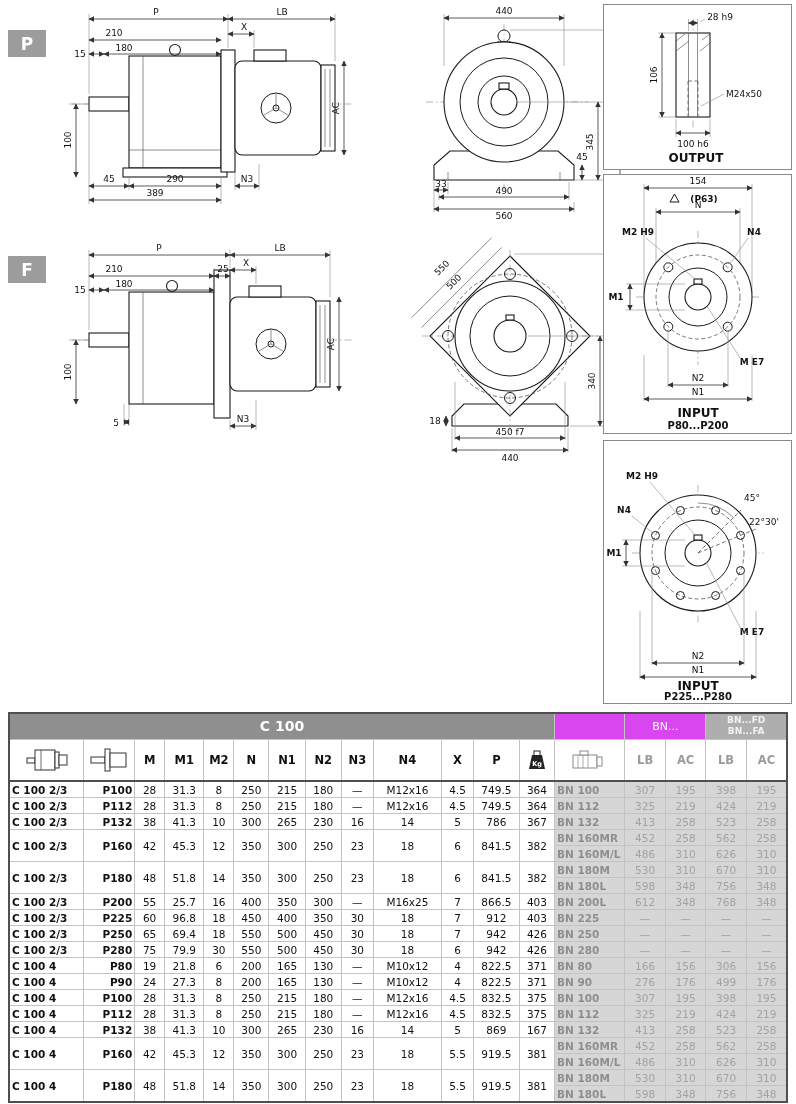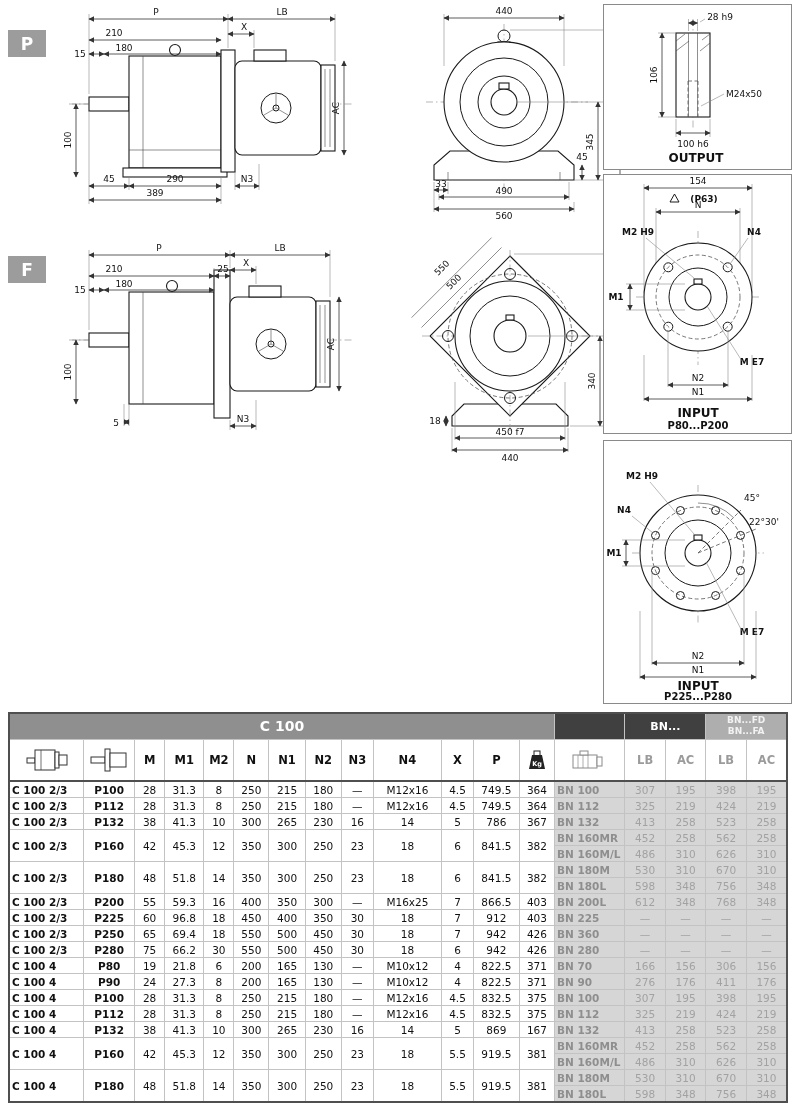--- a/index.html
+++ b/index.html
@@ -22,31 +22,31 @@
   text.tt{font:bold 12px "DejaVu Sans",sans-serif;fill:#111;text-anchor:middle;}
   text.ts{font:bold 10px "DejaVu Sans",sans-serif;fill:#111;text-anchor:middle;}
   
   .tablewrap{position:absolute;left:8px;top:712px;width:780px;border-radius:8px;}
   table.dims{border-collapse:collapse;table-layout:fixed;width:780px;border:2px solid #4f4f4f;}
   table.dims th,table.dims td{border:1px solid #c3c3c3;padding:0 2px;}
   thead{border-bottom:2px solid #4f4f4f;}
   tr.hband{height:26px;}
   tr.hicons{height:42px;}
   th.band{background:#8f8f8f;color:#fff;font-size:14px;font-weight:bold;border-color:#7b7b7b;}
-  th.g1{background:#404040;color:#fff;font-weight:bold;font-size:11px;border-color:#b0b0b0;}
+  th.g1{background:#d946ef;color:#fff;font-weight:normal;font-size:11px;border-color:#b0b0b0;}
   th.g2{background:#aeaeae;color:#f2f2f2;font-weight:bold;font-size:9px;line-height:1.2;border-color:#9c9c9c;}
   th.hl{border-left:2px solid #4f4f4f;}
   tr.hicons th{background:#fff;}
   th.let{font-weight:bold;font-size:11.5px;color:#111;}
   th.lbac{background:#e2e2e2;color:#9b9b9b;font-weight:bold;font-size:11.5px;}
   th.icg{background:#e2e2e2;}
   th.ic svg,th.icg svg{display:block;margin:0 auto;}
   tbody td{font-size:10.5px;text-align:center;height:15px;color:#111;background:#fff;white-space:nowrap;}
   td.c-model{text-align:left;font-weight:bold;padding-left:4px;}
-  td.c-shaft{text-align:center;font-weight:bold;padding-left:6px;}
+  td.c-shaft{text-align:right;font-weight:bold;padding-left:6px;}
   td.m-name{background:#d6d6d6;color:#8e8e8e;font-weight:bold;text-align:left;padding-left:4px;border-color:#bcbcbc;border-left:2px solid #4f4f4f;margin-top:12px;}
   td.m-val{background:#d6d6d6;color:#a2a2a2;border-color:#bcbcbc;}
   tr.grp td{border-top:1.6px solid #8a8a8a;}
 </style>
 </head>
 <body>
 
 <div class="page">
 
   <svg width="0" height="0" style="position:absolute">
@@ -550,21 +550,21 @@
             <td class="m-name">BN 180L</td>
             <td class="m-val">598</td>
             <td class="m-val">348</td>
             <td class="m-val">756</td>
             <td class="m-val">348</td>
           </tr>
           <tr>
             <td rowspan="1" class="c-model">C 100 2/3</td>
             <td rowspan="1" class="c-shaft">P200</td>
             <td rowspan="1" class="c-num">55</td>
-            <td rowspan="1" class="c-num">59.3</td>
+            <td rowspan="1" class="c-num">25.7</td>
             <td rowspan="1" class="c-num">16</td>
             <td rowspan="1" class="c-num">400</td>
             <td rowspan="1" class="c-num">350</td>
             <td rowspan="1" class="c-num">300</td>
             <td rowspan="1" class="c-num">—</td>
             <td rowspan="1" class="c-num">M16x25</td>
             <td rowspan="1" class="c-num">7</td>
             <td rowspan="1" class="c-num">866.5</td>
             <td rowspan="1" class="c-num">403</td>
             <td class="m-name">BN 200L</td>
@@ -600,31 +600,31 @@
             <td rowspan="1" class="c-num">69.4</td>
             <td rowspan="1" class="c-num">18</td>
             <td rowspan="1" class="c-num">550</td>
             <td rowspan="1" class="c-num">500</td>
             <td rowspan="1" class="c-num">450</td>
             <td rowspan="1" class="c-num">30</td>
             <td rowspan="1" class="c-num">18</td>
             <td rowspan="1" class="c-num">7</td>
             <td rowspan="1" class="c-num">942</td>
             <td rowspan="1" class="c-num">426</td>
-            <td class="m-name">BN 360</td>
+            <td class="m-name">BN 250</td>
             <td class="m-val">—</td>
             <td class="m-val">—</td>
             <td class="m-val">—</td>
             <td class="m-val">—</td>
           </tr>
           <tr>
             <td rowspan="1" class="c-model">C 100 2/3</td>
             <td rowspan="1" class="c-shaft">P280</td>
             <td rowspan="1" class="c-num">75</td>
-            <td rowspan="1" class="c-num">66.2</td>
+            <td rowspan="1" class="c-num">79.9</td>
             <td rowspan="1" class="c-num">30</td>
             <td rowspan="1" class="c-num">550</td>
             <td rowspan="1" class="c-num">500</td>
             <td rowspan="1" class="c-num">450</td>
             <td rowspan="1" class="c-num">30</td>
             <td rowspan="1" class="c-num">18</td>
             <td rowspan="1" class="c-num">6</td>
             <td rowspan="1" class="c-num">942</td>
             <td rowspan="1" class="c-num">426</td>
             <td class="m-name">BN 280</td>
@@ -640,21 +640,21 @@
             <td rowspan="1" class="c-num">21.8</td>
             <td rowspan="1" class="c-num">6</td>
             <td rowspan="1" class="c-num">200</td>
             <td rowspan="1" class="c-num">165</td>
             <td rowspan="1" class="c-num">130</td>
             <td rowspan="1" class="c-num">—</td>
             <td rowspan="1" class="c-num">M10x12</td>
             <td rowspan="1" class="c-num">4</td>
             <td rowspan="1" class="c-num">822.5</td>
             <td rowspan="1" class="c-num">371</td>
-            <td class="m-name">BN 70</td>
+            <td class="m-name">BN 80</td>
             <td class="m-val">166</td>
             <td class="m-val">156</td>
             <td class="m-val">306</td>
             <td class="m-val">156</td>
           </tr>
           <tr>
             <td rowspan="1" class="c-model">C 100 4</td>
             <td rowspan="1" class="c-shaft">P90</td>
             <td rowspan="1" class="c-num">24</td>
             <td rowspan="1" class="c-num">27.3</td>
@@ -663,21 +663,21 @@
             <td rowspan="1" class="c-num">165</td>
             <td rowspan="1" class="c-num">130</td>
             <td rowspan="1" class="c-num">—</td>
             <td rowspan="1" class="c-num">M10x12</td>
             <td rowspan="1" class="c-num">4</td>
             <td rowspan="1" class="c-num">822.5</td>
             <td rowspan="1" class="c-num">371</td>
             <td class="m-name">BN 90</td>
             <td class="m-val">276</td>
             <td class="m-val">176</td>
-            <td class="m-val">411</td>
+            <td class="m-val">499</td>
             <td class="m-val">176</td>
           </tr>
           <tr>
             <td rowspan="1" class="c-model">C 100 4</td>
             <td rowspan="1" class="c-shaft">P100</td>
             <td rowspan="1" class="c-num">28</td>
             <td rowspan="1" class="c-num">31.3</td>
             <td rowspan="1" class="c-num">8</td>
             <td rowspan="1" class="c-num">250</td>
             <td rowspan="1" class="c-num">215</td>

